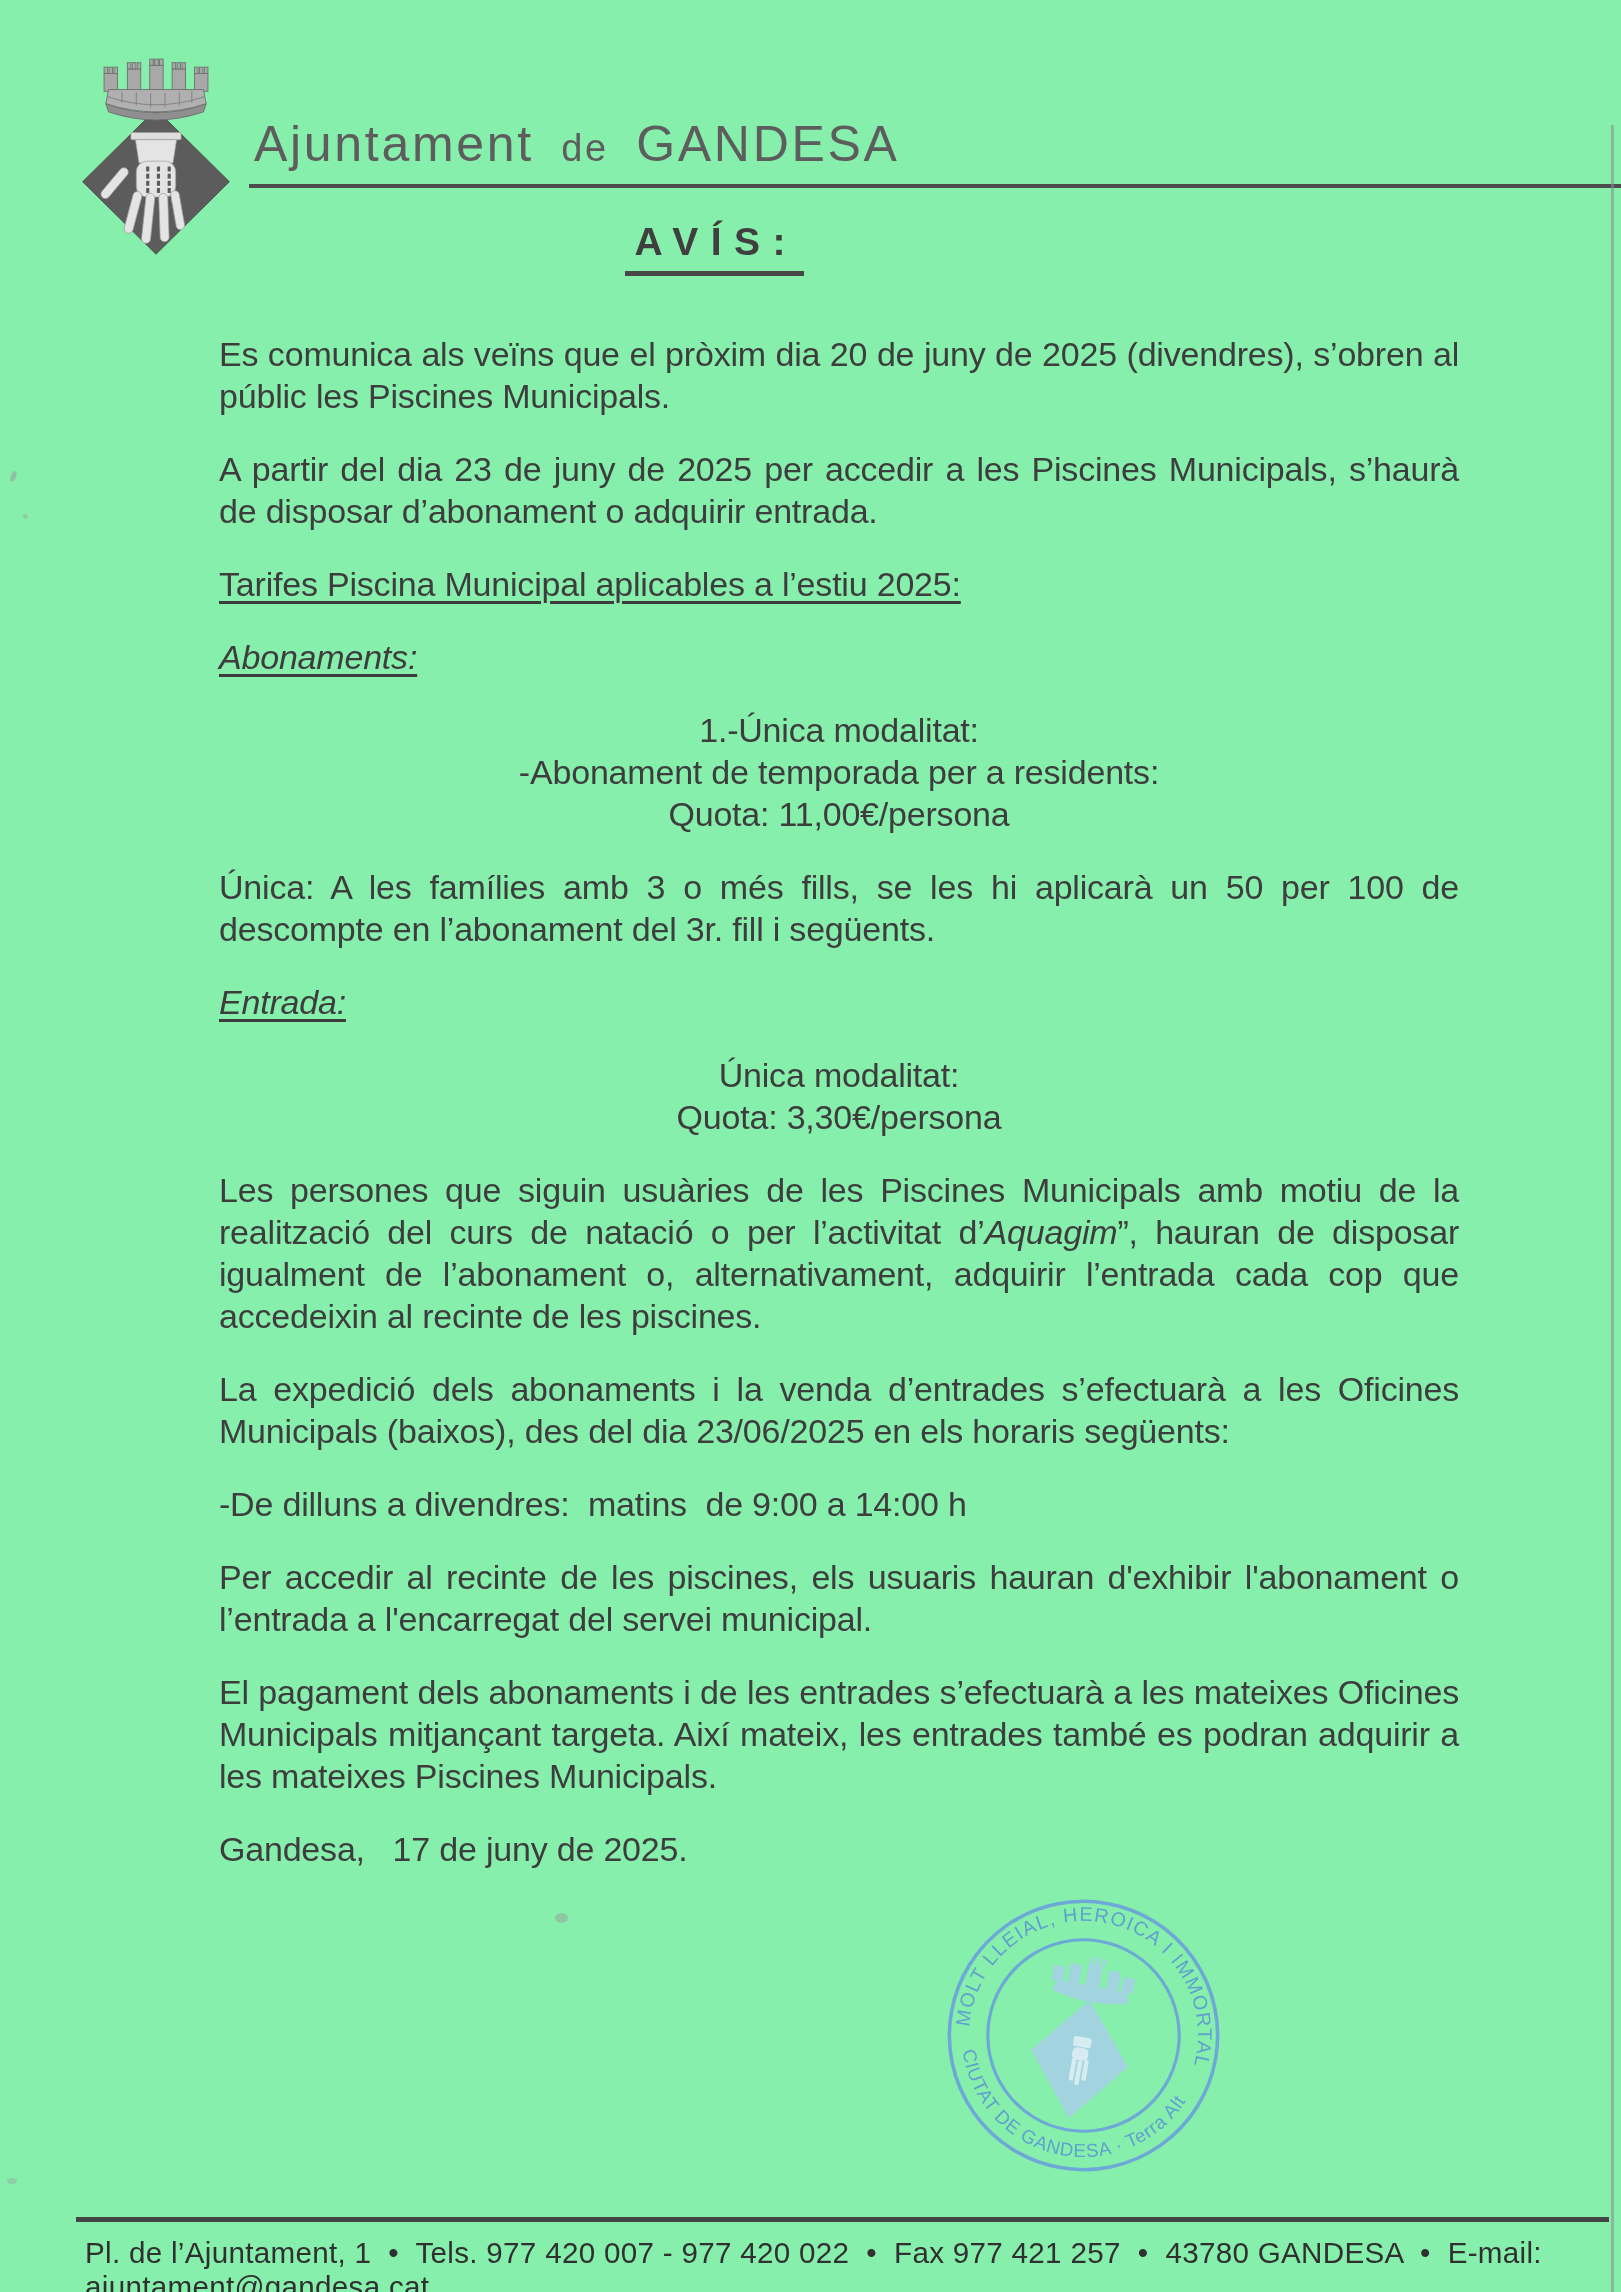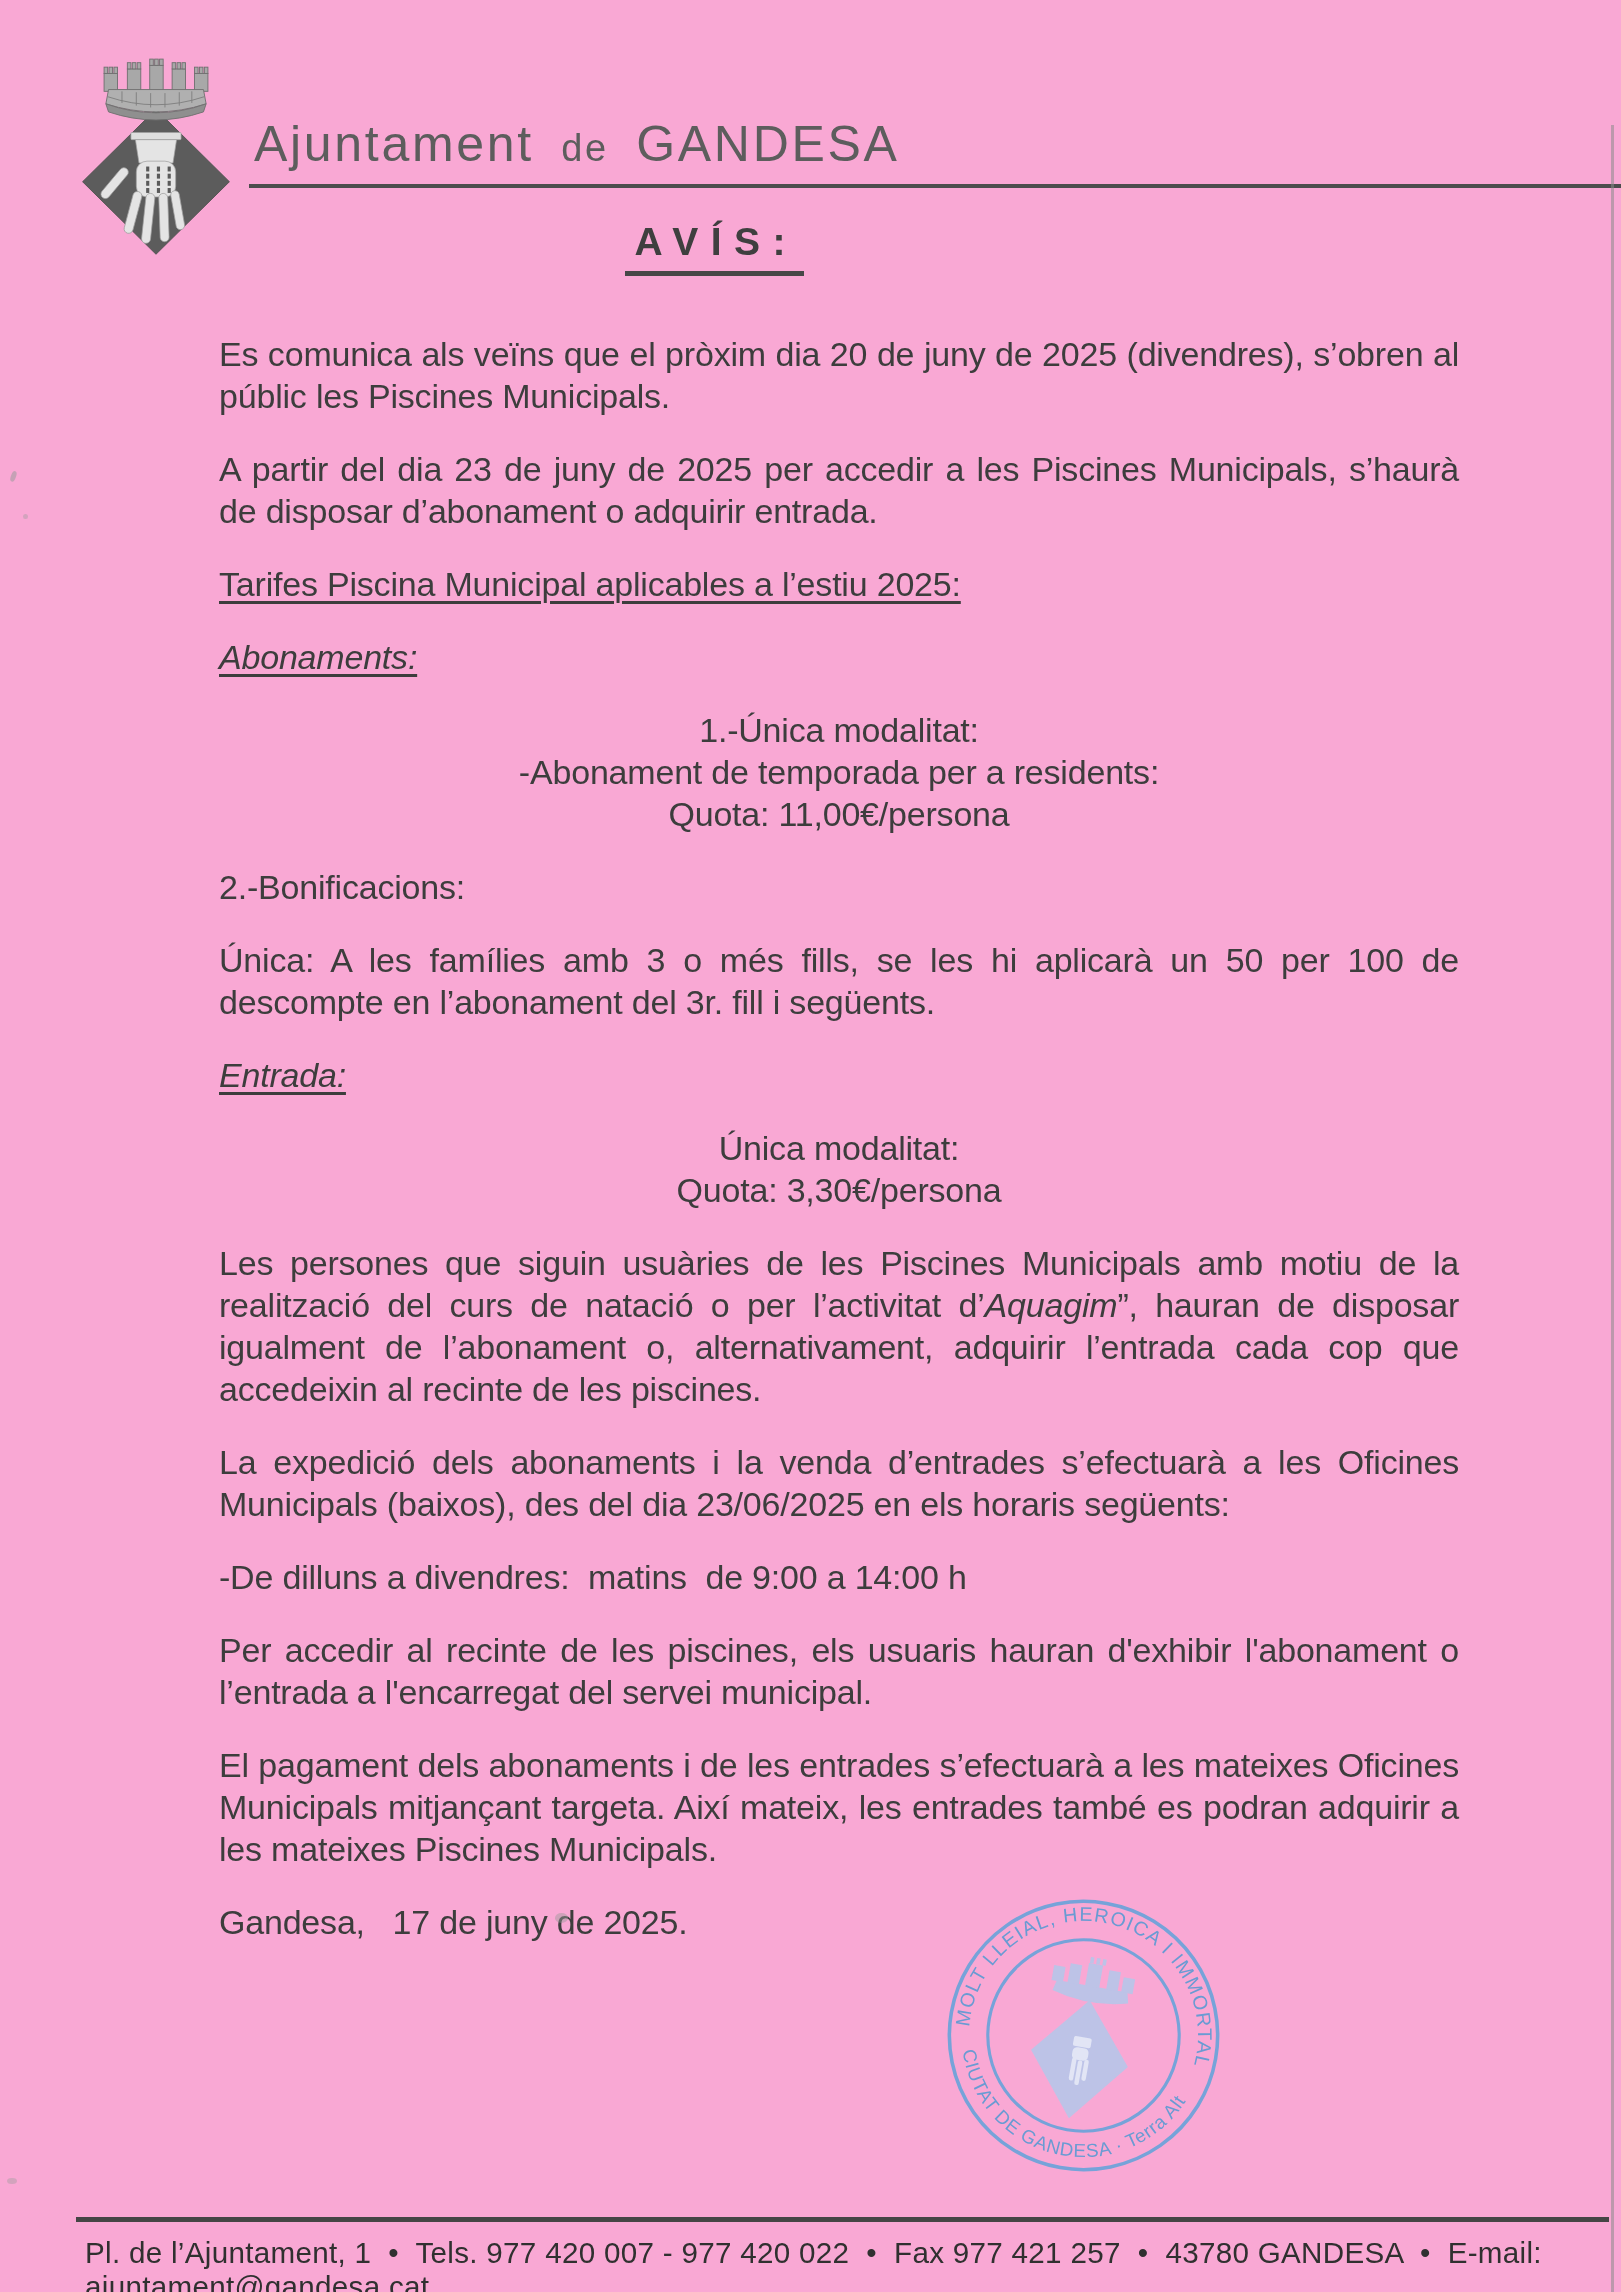--- a/index.html
+++ b/index.html
@@ -1,17 +1,17 @@
 <!DOCTYPE html>
 <html style="font-size:14.3px"><head>
 <meta charset="utf-8">
 <style>
   html,body{margin:0;padding:0;background:#e8e8e8;}
   .page{
-    position:relative;width:1621px;height:2293px;background:#f9a8d4;
+    position:relative;width:1621px;height:2293px;background:#86efac;
     overflow:hidden;font-family:"Liberation Sans",sans-serif;color:#3d3d3d;
   }
   
   .logo{position:absolute;left:79px;top:50px;width:154px;height:208px;}
   .org-name{
     position:absolute;left:254px;top:115px;font-size:50px;color:#5d5d5d;
     letter-spacing:2.7px;word-spacing:10.7px;white-space:nowrap;
   }
   .org-name .de{font-size:38px;}
   .header-rule{position:absolute;left:249px;top:184px;width:1372px;height:3.6px;background:#4d4d4d;}
@@ -118,21 +118,20 @@
   <div class="content">
     <p class="just">Es comunica als veïns que el pròxim dia 20 de juny de 2025 (divendres),  s’obren al públic les Piscines Municipals.</p>
     <p class="just">A partir del dia 23 de juny de 2025 per accedir a les Piscines Municipals,  s’haurà de disposar d’abonament o adquirir entrada.</p>
     <p><span class="u">Tarifes Piscina Municipal aplicables a l’estiu 2025:</span></p>
     <p><span class="u it">Abonaments:</span></p>
     <p>
       <span class="blk">1.-Única modalitat:</span>
       <span class="blk">-Abonament de temporada per a residents:</span>
       <span class="blk">Quota: 11,00€/persona</span>
     </p>
-    <p>2.-Bonificacions:</p>
     <p class="just">Única:  A les famílies amb 3 o més fills,  se les hi aplicarà un 50 per 100 de descompte en l’abonament del 3r. fill i següents.</p>
     <p><span class="u it">Entrada:</span></p>
     <p>
       <span class="blk">Única modalitat:</span>
       <span class="blk">Quota: 3,30€/persona</span>
     </p>
     <p class="just"><span>Les persones que siguin usuàries de les Piscines Municipals amb motiu de la realització del curs de natació o per l’activitat d’</span><span class="it">Aquagim</span><span>”,  hauran de disposar igualment de l’abonament o,  alternativament,  adquirir l’entrada cada cop que accedeixin al recinte de les piscines.</span></p>
     <p class="just">La expedició dels abonaments i la venda d’entrades s’efectuarà a les Oficines Municipals (baixos),  des del dia 23/06/2025 en els horaris següents:</p>
     <p class="prewrap">-De dilluns a divendres:  matins  de 9:00 a 14:00 h</p>
     <p class="just">Per accedir al recinte de les piscines,  els usuaris hauran d'exhibir l'abonament o l’entrada a l'encarregat del servei municipal.</p>

